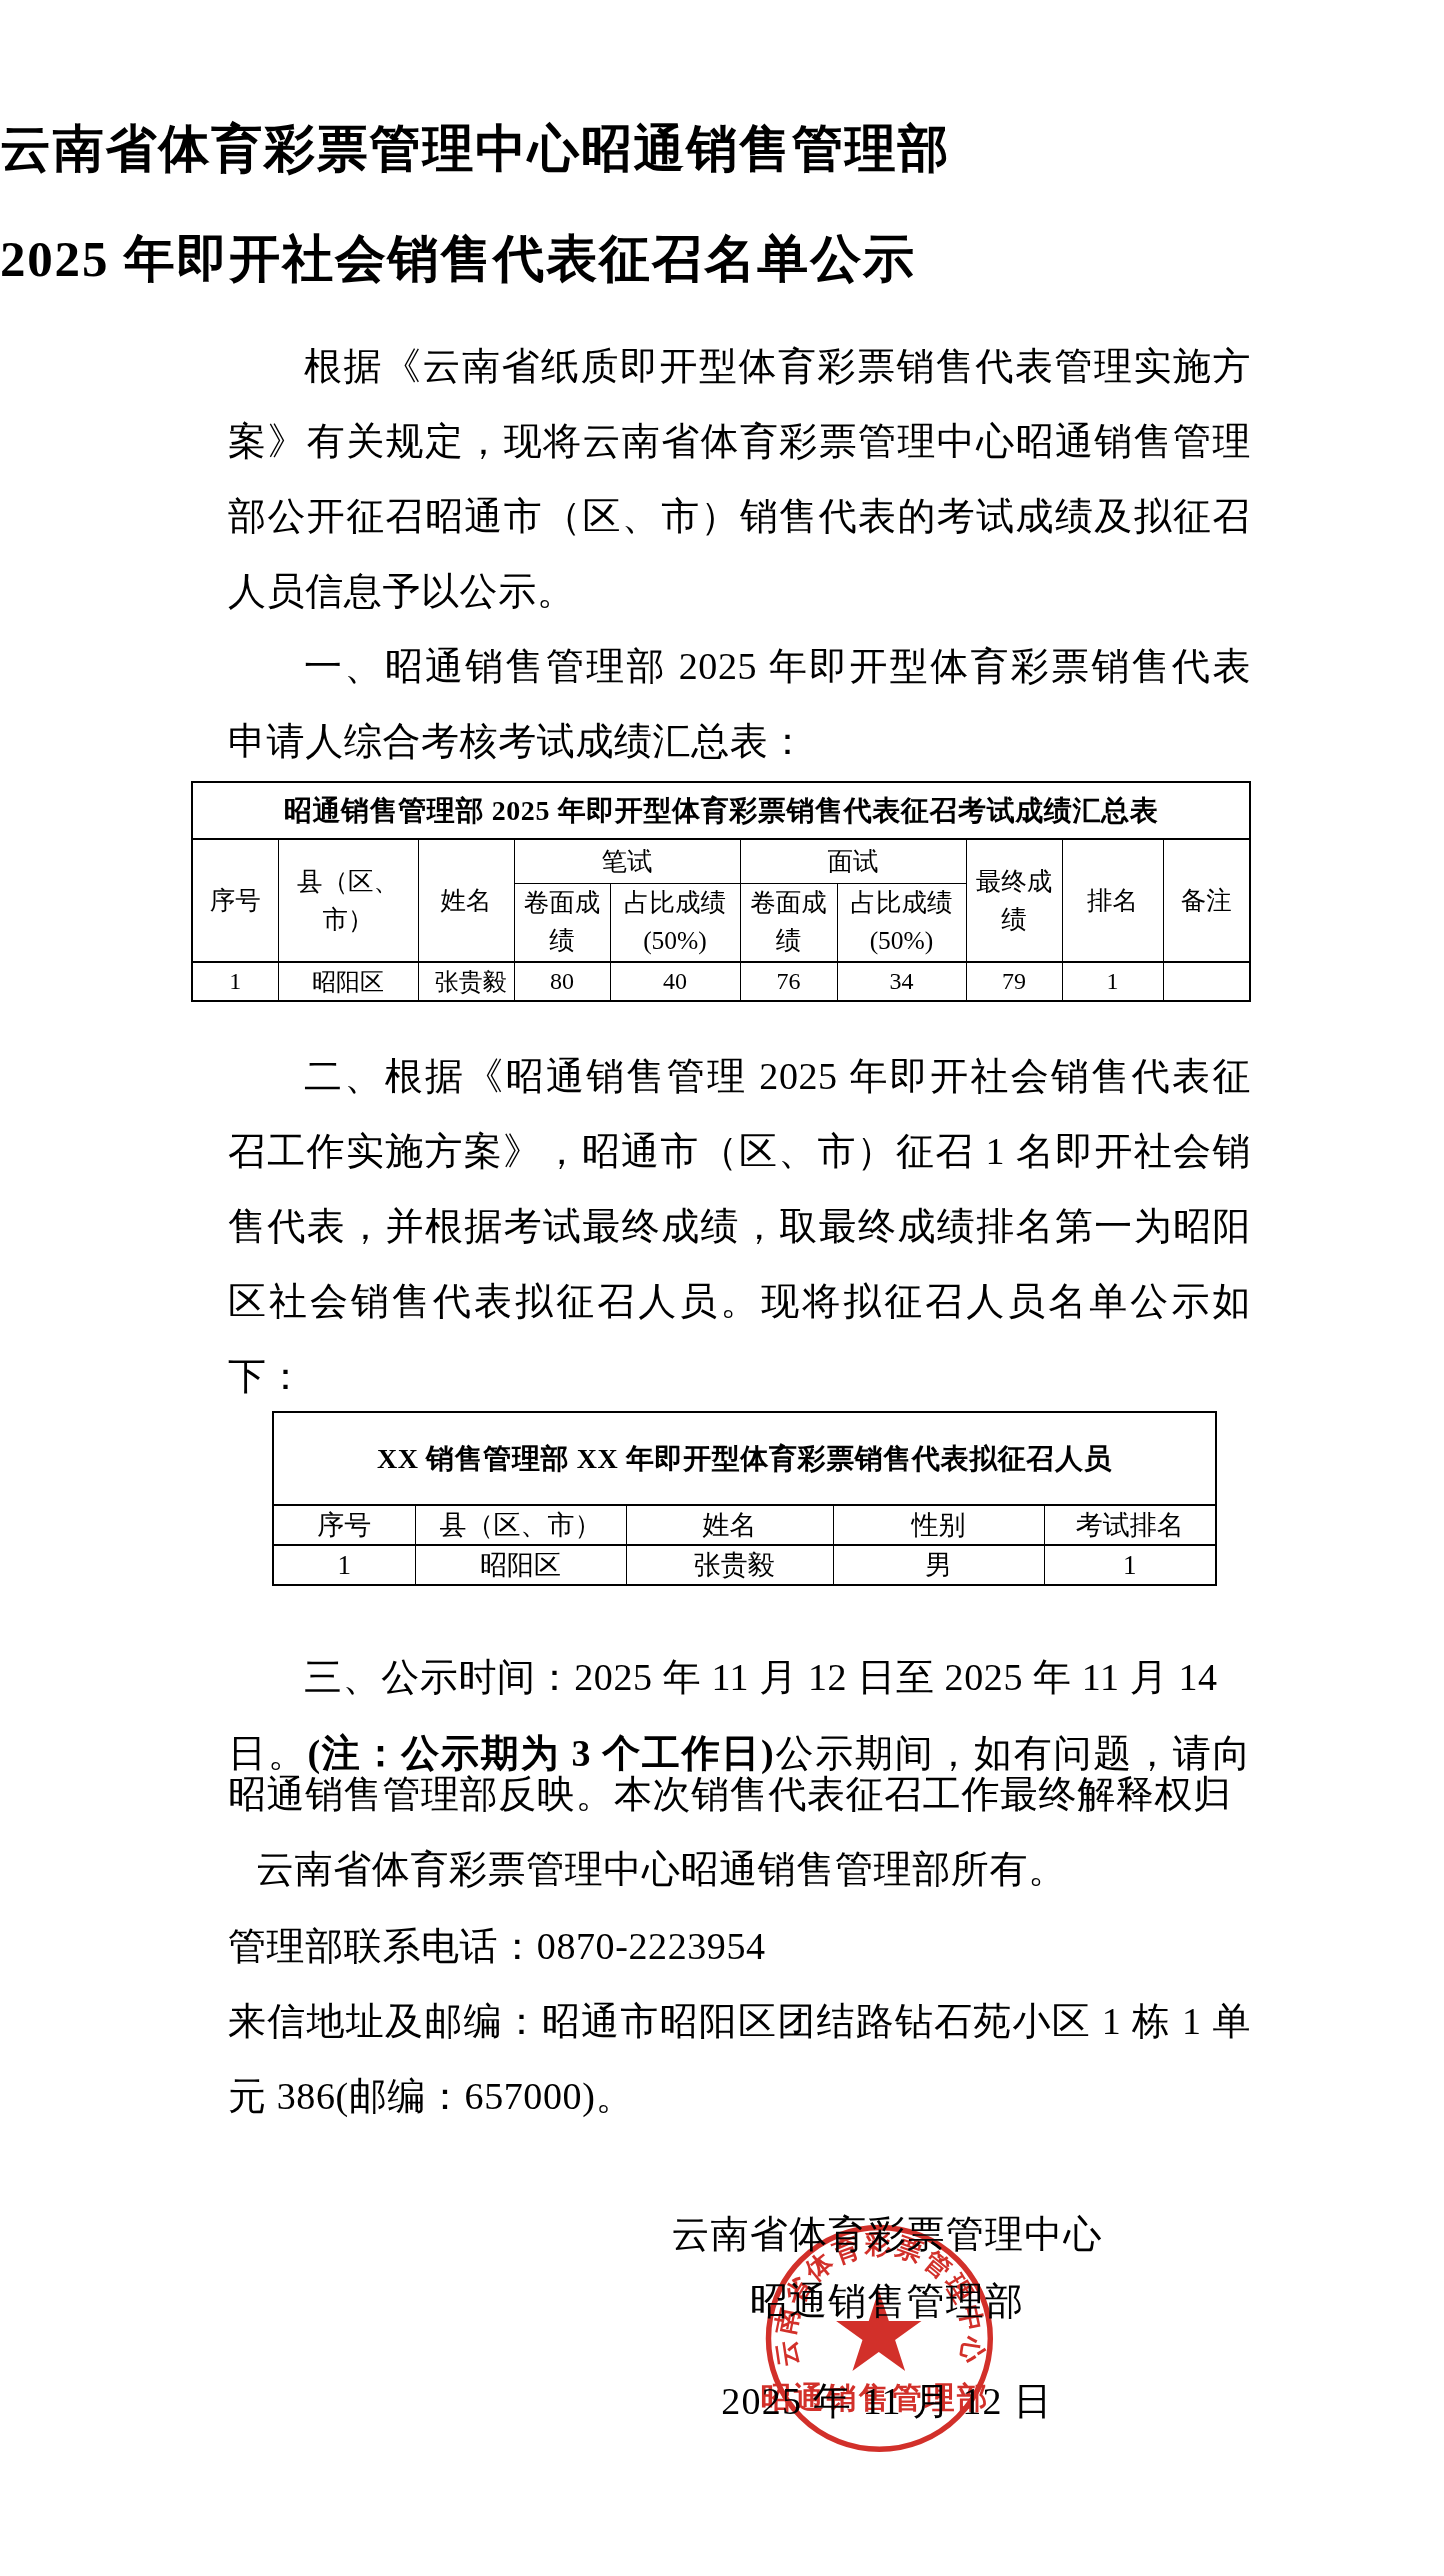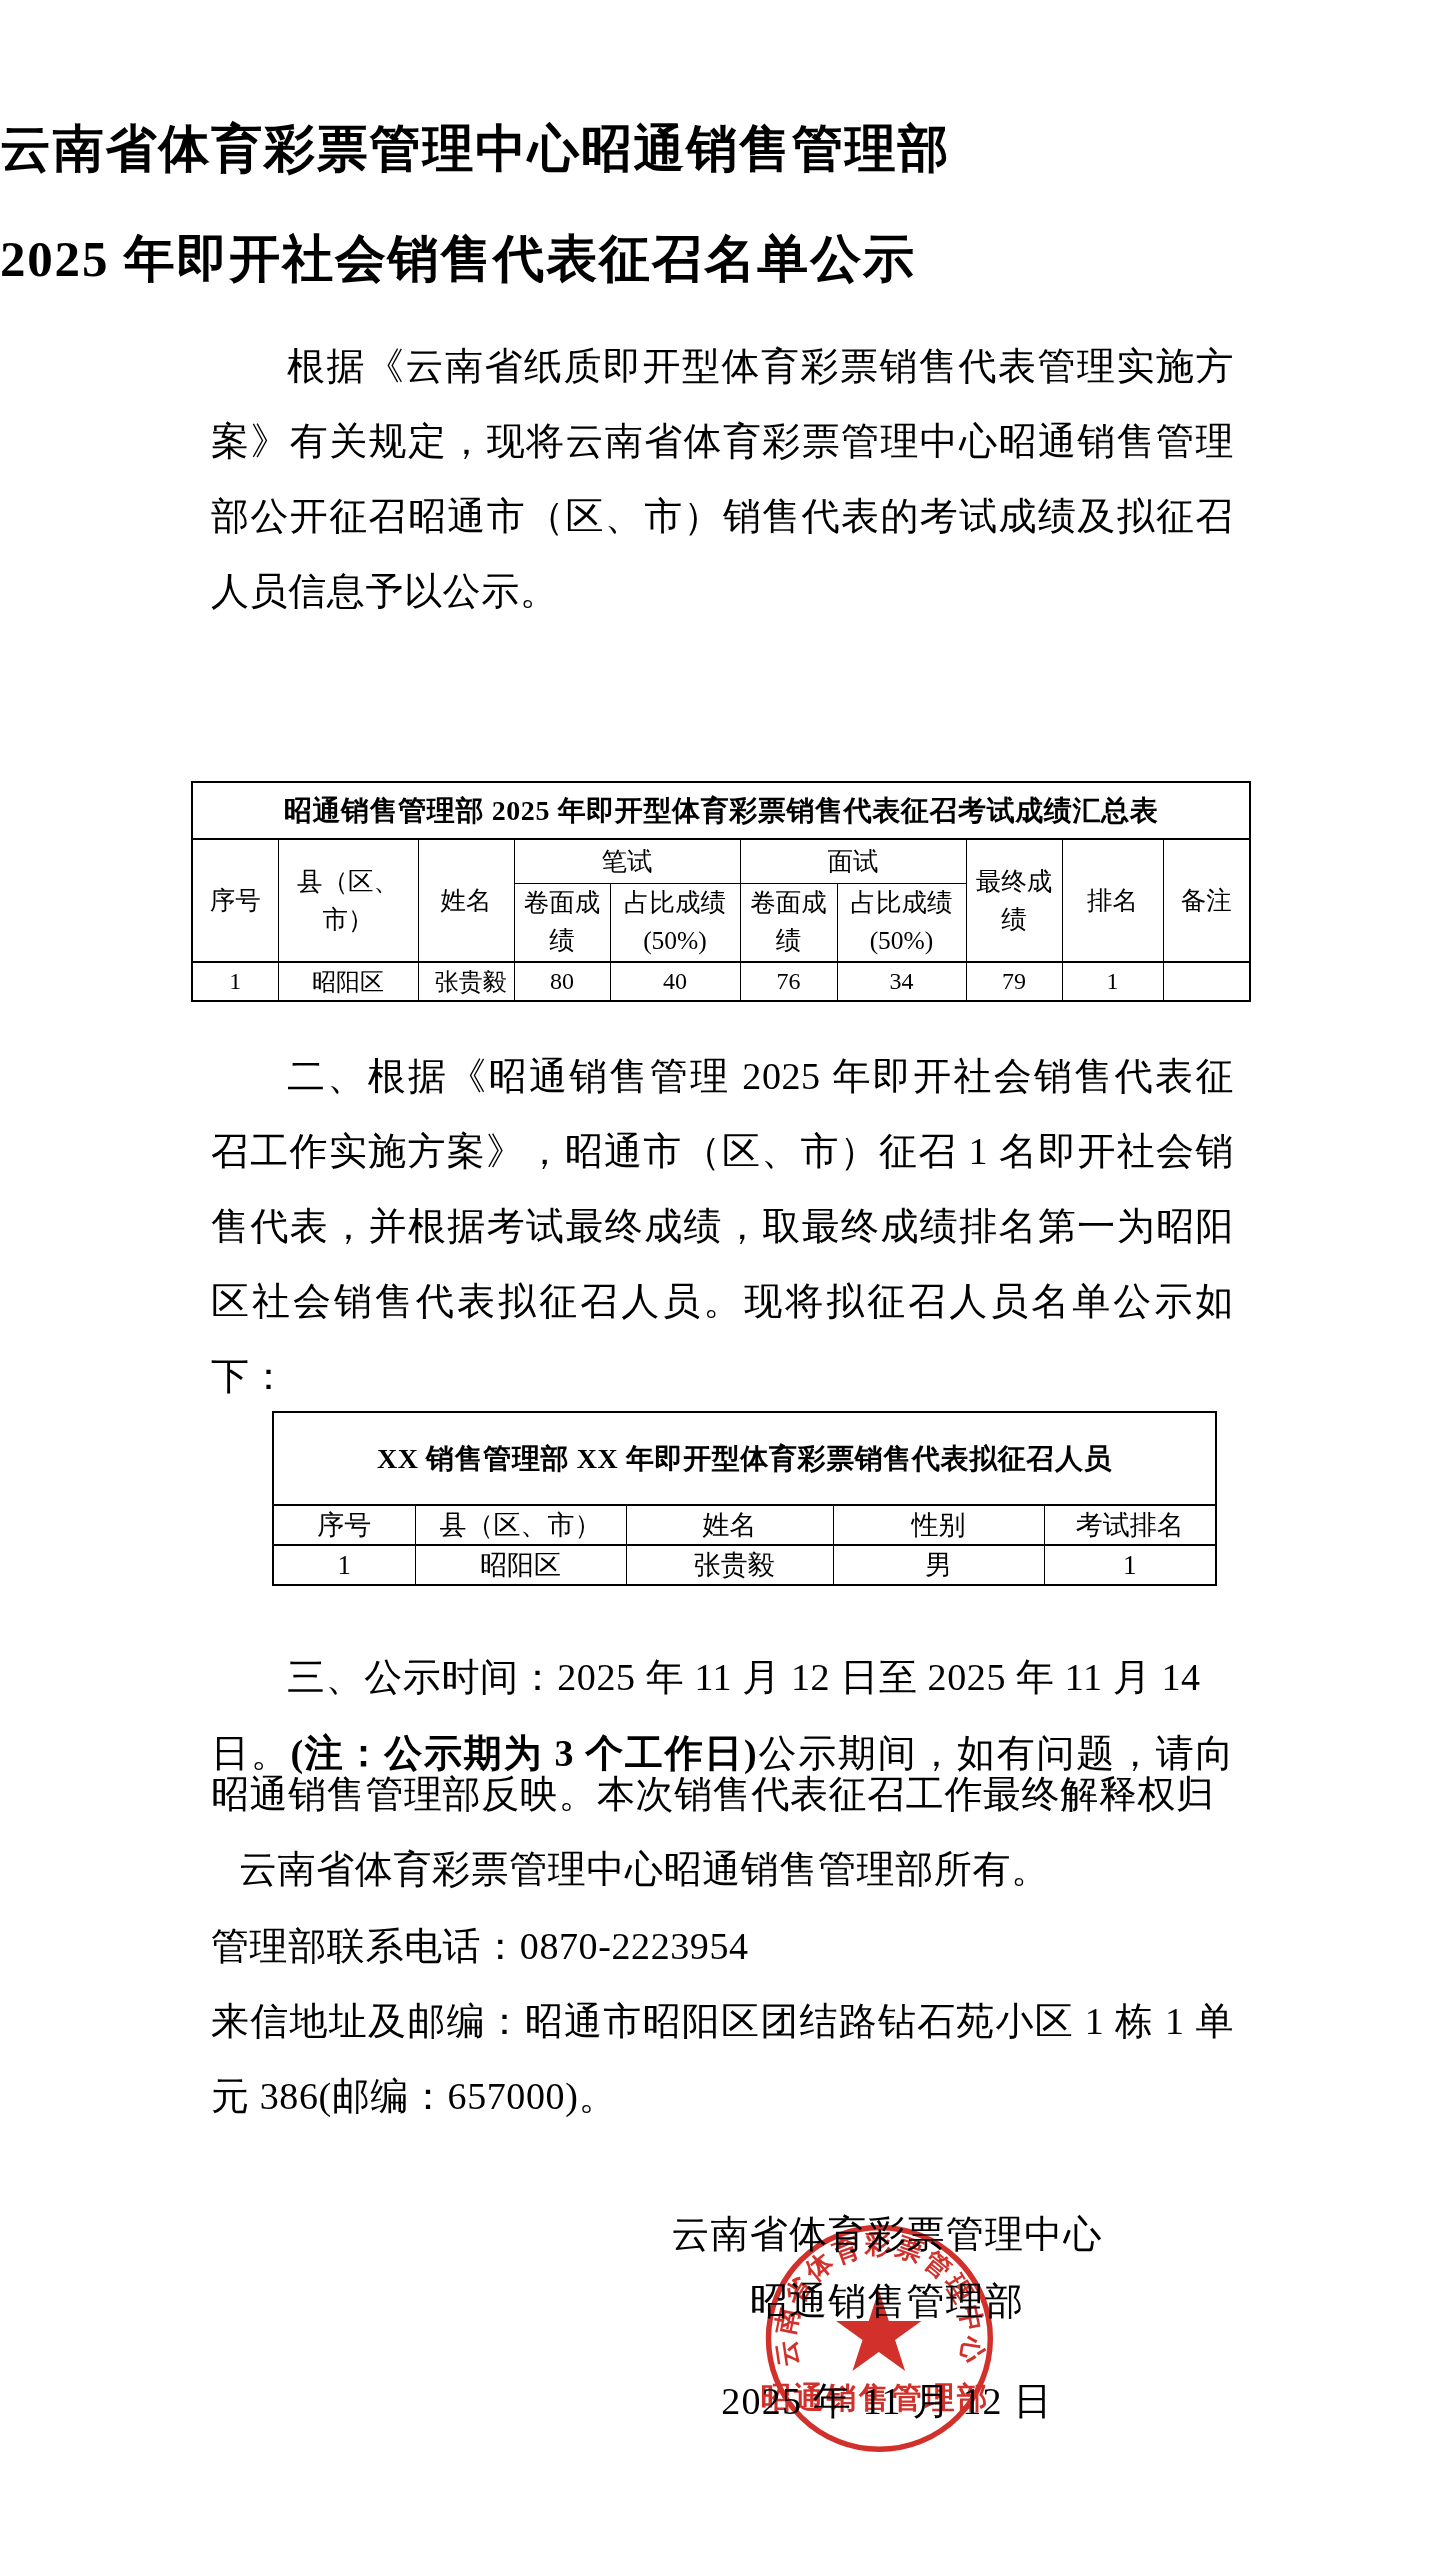--- a/index.html
+++ b/index.html
@@ -15,21 +15,21 @@
 
   .doc-title {
     left: 0; width: 1445px;
     text-align: left;
     font-size: 51px; font-weight: bold;
     letter-spacing: 1.8px;
     line-height: 61px;
     white-space: nowrap;
   }
   .body-block {
-    left: 211px; width: 1023px;
+    left: 228px; width: 1023px;
     font-size: 38px;
     line-height: 75px;
     text-align: justify;
     letter-spacing: 0.6px;
   }
   .indent { text-indent: 76px; }
   .nowrap { white-space: nowrap; }
   .tight { line-height: 41px; margin-top: 18px; }
   .after-tight { margin-top: 17px; margin-left: 28px; }
   .bold { font-weight: bold; }
@@ -71,20 +71,21 @@
   }
 </style>
 </head>
 <body>
 
 <div class="abs doc-title" style="top:119px">云南省体育彩票管理中心昭通销售管理部</div>
 <div class="abs doc-title" style="top:229px">2025 年即开社会销售代表征召名单公示</div>
 
 <div class="abs body-block" style="top:329px">
   <div class="indent">根据《云南省纸质即开型体育彩票销售代表管理实施方案》有关规定，现将云南省体育彩票管理中心昭通销售管理部公开征召昭通市（区、市）销售代表的考试成绩及拟征召人员信息予以公示。</div>
+  <div class="indent">一、昭通销售管理部 2025 年即开型体育彩票销售代表申请人综合考核考试成绩汇总表：</div>
 </div>
 
 <table class="abs t1" style="top:781px; left:191px">
   <colgroup>
     <col style="width:86px">
       <col style="width:140px">
       <col style="width:96px">
     <col style="width:96px">
       <col style="width:130px">
       <col style="width:97px">

